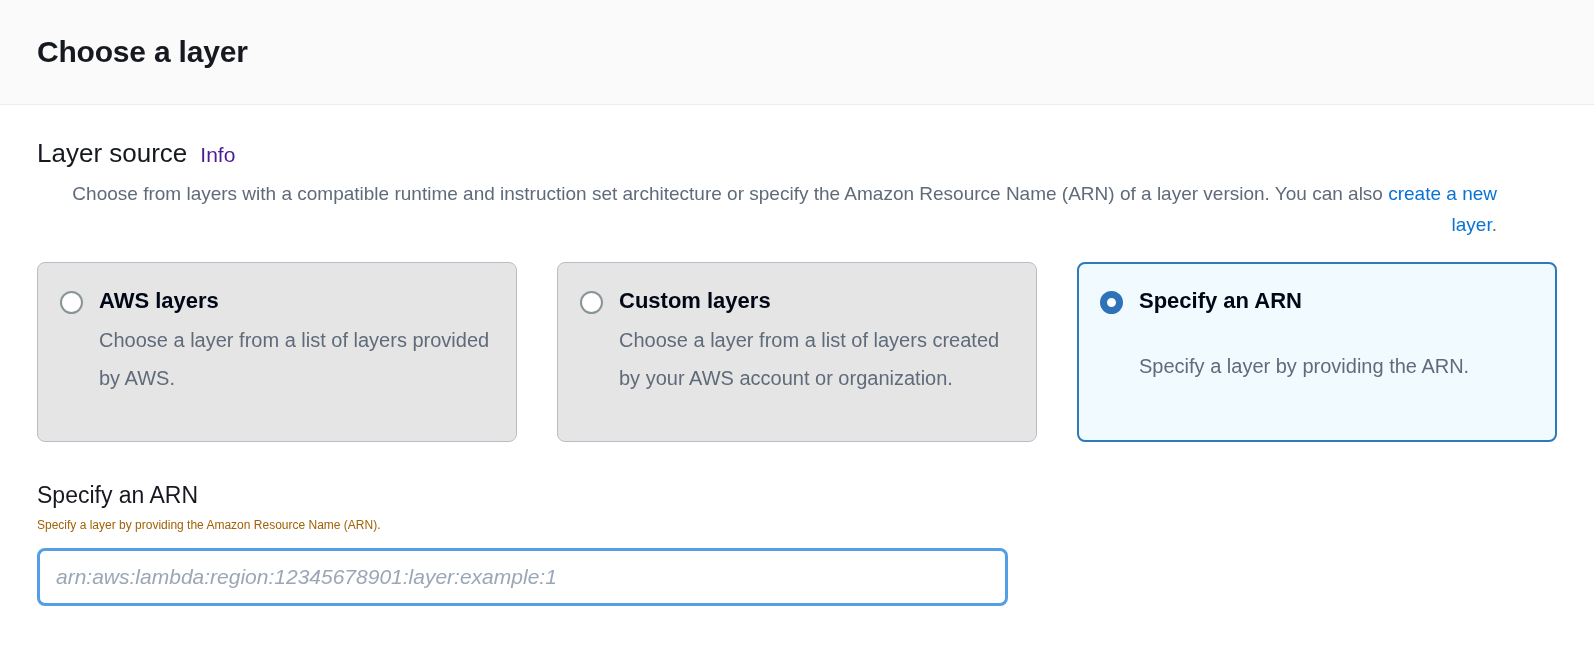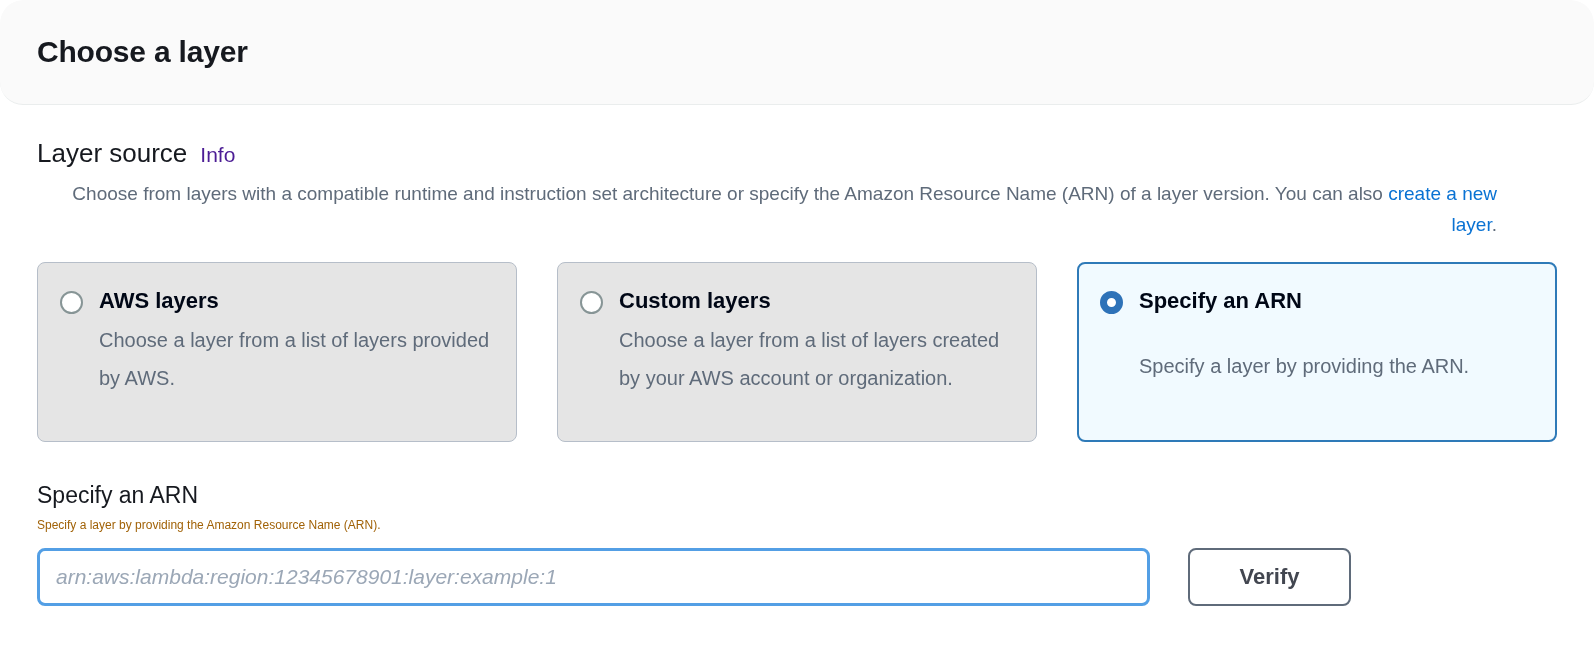--- a/index.html
+++ b/index.html
@@ -1,15 +1,15 @@
 <!DOCTYPE html>
 <html><head>
 <meta charset="utf-8">
 <style>
-  * { box-sizing: border-box; border-radius: 23px; }
+  * { box-sizing: border-box; }
   html, body {
     margin: 0; padding: 0;
     background: #ffffff;
   }
   body {
     width: 1594px;
     height: 666px;
     font-family: "Liberation Sans", sans-serif;
     color: #16191f;
     overflow: hidden;
@@ -131,21 +131,21 @@
     color: #a16207;
     margin-bottom: 16px;
   }
 
   .arn-row {
     display: flex;
     align-items: stretch;
     gap: 38px;
   }
   .arn-input-wrap {
-    width: 1113px;
+    width: 971px;
     height: 58px;
     border: 3px solid #539fe5;
     border-radius: 8px;
     background: #ffffff;
     display: flex;
     align-items: center;
     padding: 0 14px;
   }
   .arn-input {
     width: 100%;
@@ -222,16 +222,15 @@
 
   </div>
 
   <div class="section-title">Specify an ARN</div>
   <div class="section-desc">Specify a layer by providing the Amazon Resource Name (ARN).</div>
 
   <div class="arn-row">
     <div class="arn-input-wrap">
       <input class="arn-input" type="text" autofocus="" placeholder="arn:aws:lambda:region:12345678901:layer:example:1" style="">
     </div>
-    <button class="verify-button">Verify</button>
   </div>
 
 </div>
 
 </body></html>

